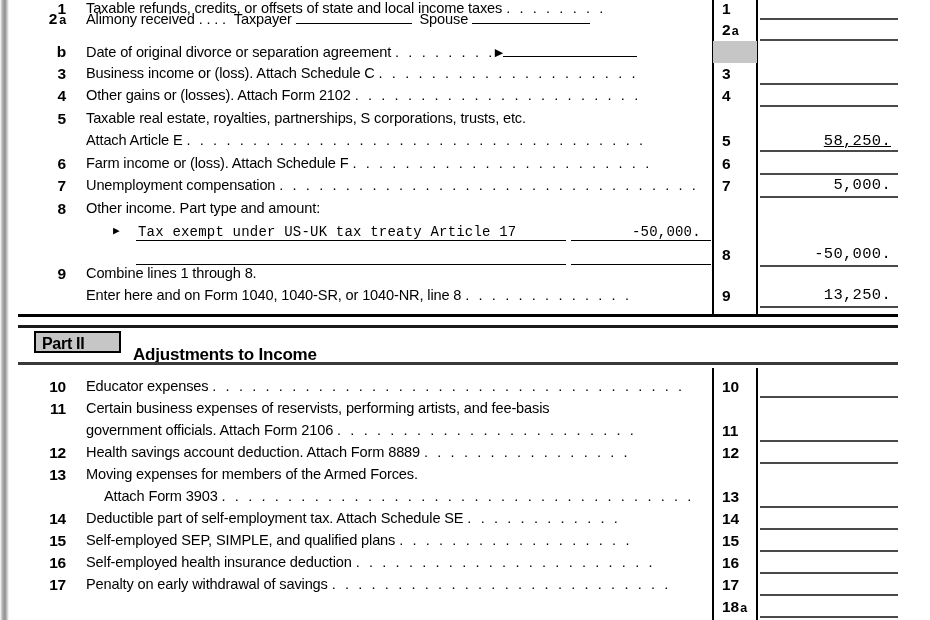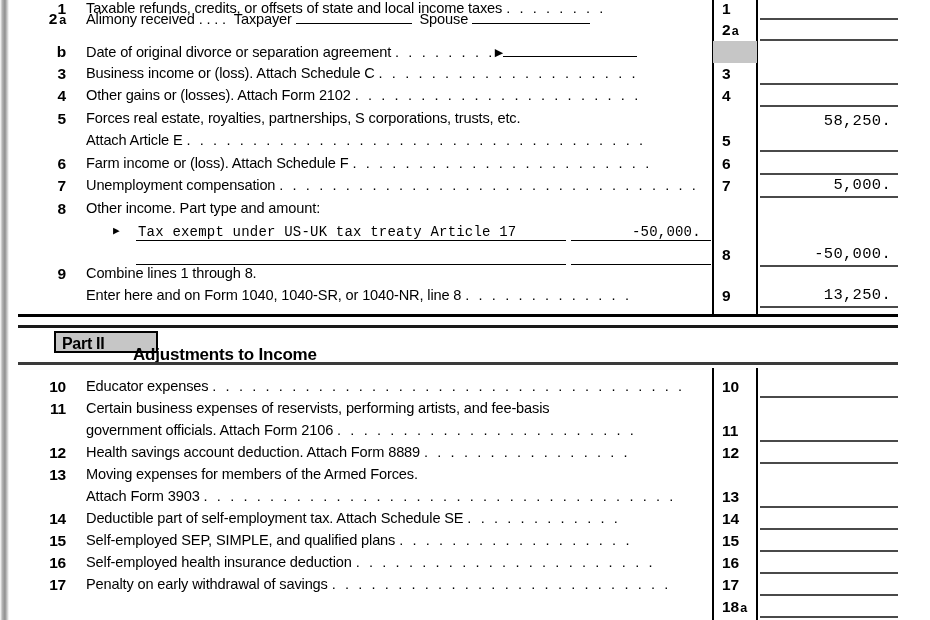--- a/index.html
+++ b/index.html
@@ -222,33 +222,33 @@
       <span class="leader">. . . . . . . . . . . . . . . . . . . . . .</span>
     </span>
   </div>
   <div class="cnum" style="top:87px;">
     <span>4</span>
   </div>
   <div class="amt-rule" style="top:105px;"></div>
 
   <div class="row" style="top:110px;">
     <span class="lineno">5</span>
-    <span class="desc">Forces real estate, royalties, partnerships, S corporations, trusts, etc.</span>
+    <span class="desc">Taxable real estate, royalties, partnerships, S corporations, trusts, etc.</span>
   </div>
 
   <div class="row" style="top:132px;">
     <span class="desc">
       <span>Attach Article E</span>
       <span class="leader">. . . . . . . . . . . . . . . . . . . . . . . . . . . . . . . . . . .</span>
     </span>
   </div>
   <div class="cnum" style="top:132px;">
     <span>5</span>
   </div>
-  <div class="amt-val" style="top:112px;">58,250.</div>
+  <div class="amt-val" style="top:132px;text-decoration:underline;">58,250.</div>
   <div class="amt-rule" style="top:150px;"></div>
 
   <div class="row" style="top:155px;">
     <span class="lineno">6</span>
     <span class="desc">
       <span>Farm income or (loss). Attach Schedule F</span>
       <span class="leader">. . . . . . . . . . . . . . . . . . . . . . .</span>
     </span>
   </div>
   <div class="cnum" style="top:155px;">
@@ -303,21 +303,21 @@
   <div class="cnum" style="top:287px;">
     <span>9</span>
   </div>
   <div class="amt-val" style="top:286px;">13,250.</div>
   <div class="amt-rule" style="top:306px;"></div>
 
   <div class="hrule" style="left:18px; top:314px; width:880px; height:2.5px; background:#000;"></div>
 
   <div class="hrule" style="left:18px; top:325px; width:880px; height:2.5px; background:#1a1a1a;"></div>
 
-  <div class="part-badge" style="left:34px; top:331px; width:104px; height:22px;margin-left:20px;">Part II</div>
+  <div class="part-badge" style="left:34px; top:331px; width:87px; height:22px;">Part II</div>
   <div class="part-title" style="left:133px; top:345px;">Adjustments to Income</div>
 
   <div class="hrule" style="left:18px; top:362px; width:880px; height:2.5px; background:#3a3a3a;"></div>
 
   <div class="col-div" style="left:712px; top:368px; height:252px;"></div>
   <div class="col-div" style="left:756px; top:368px; height:252px;"></div>
 
   <div class="row" style="top:378px;">
     <span class="lineno">10</span>
     <span class="desc">
@@ -356,21 +356,21 @@
   <div class="cnum" style="top:444px;">
     <span>12</span>
   </div>
   <div class="amt-rule" style="top:462px;"></div>
 
   <div class="row" style="top:466px;">
     <span class="lineno">13</span>
     <span class="desc">Moving expenses for members of the Armed Forces.</span>
   </div>
 
-  <div class="row" style="top:488px;">
+  <div class="row" style="top:488px;text-align:center;">
     <span class="desc">
       <span>Attach Form 3903</span>
       <span class="leader">. . . . . . . . . . . . . . . . . . . . . . . . . . . . . . . . . . . .</span>
     </span>
   </div>
   <div class="cnum" style="top:488px;">
     <span>13</span>
   </div>
   <div class="amt-rule" style="top:506px;"></div>
 

